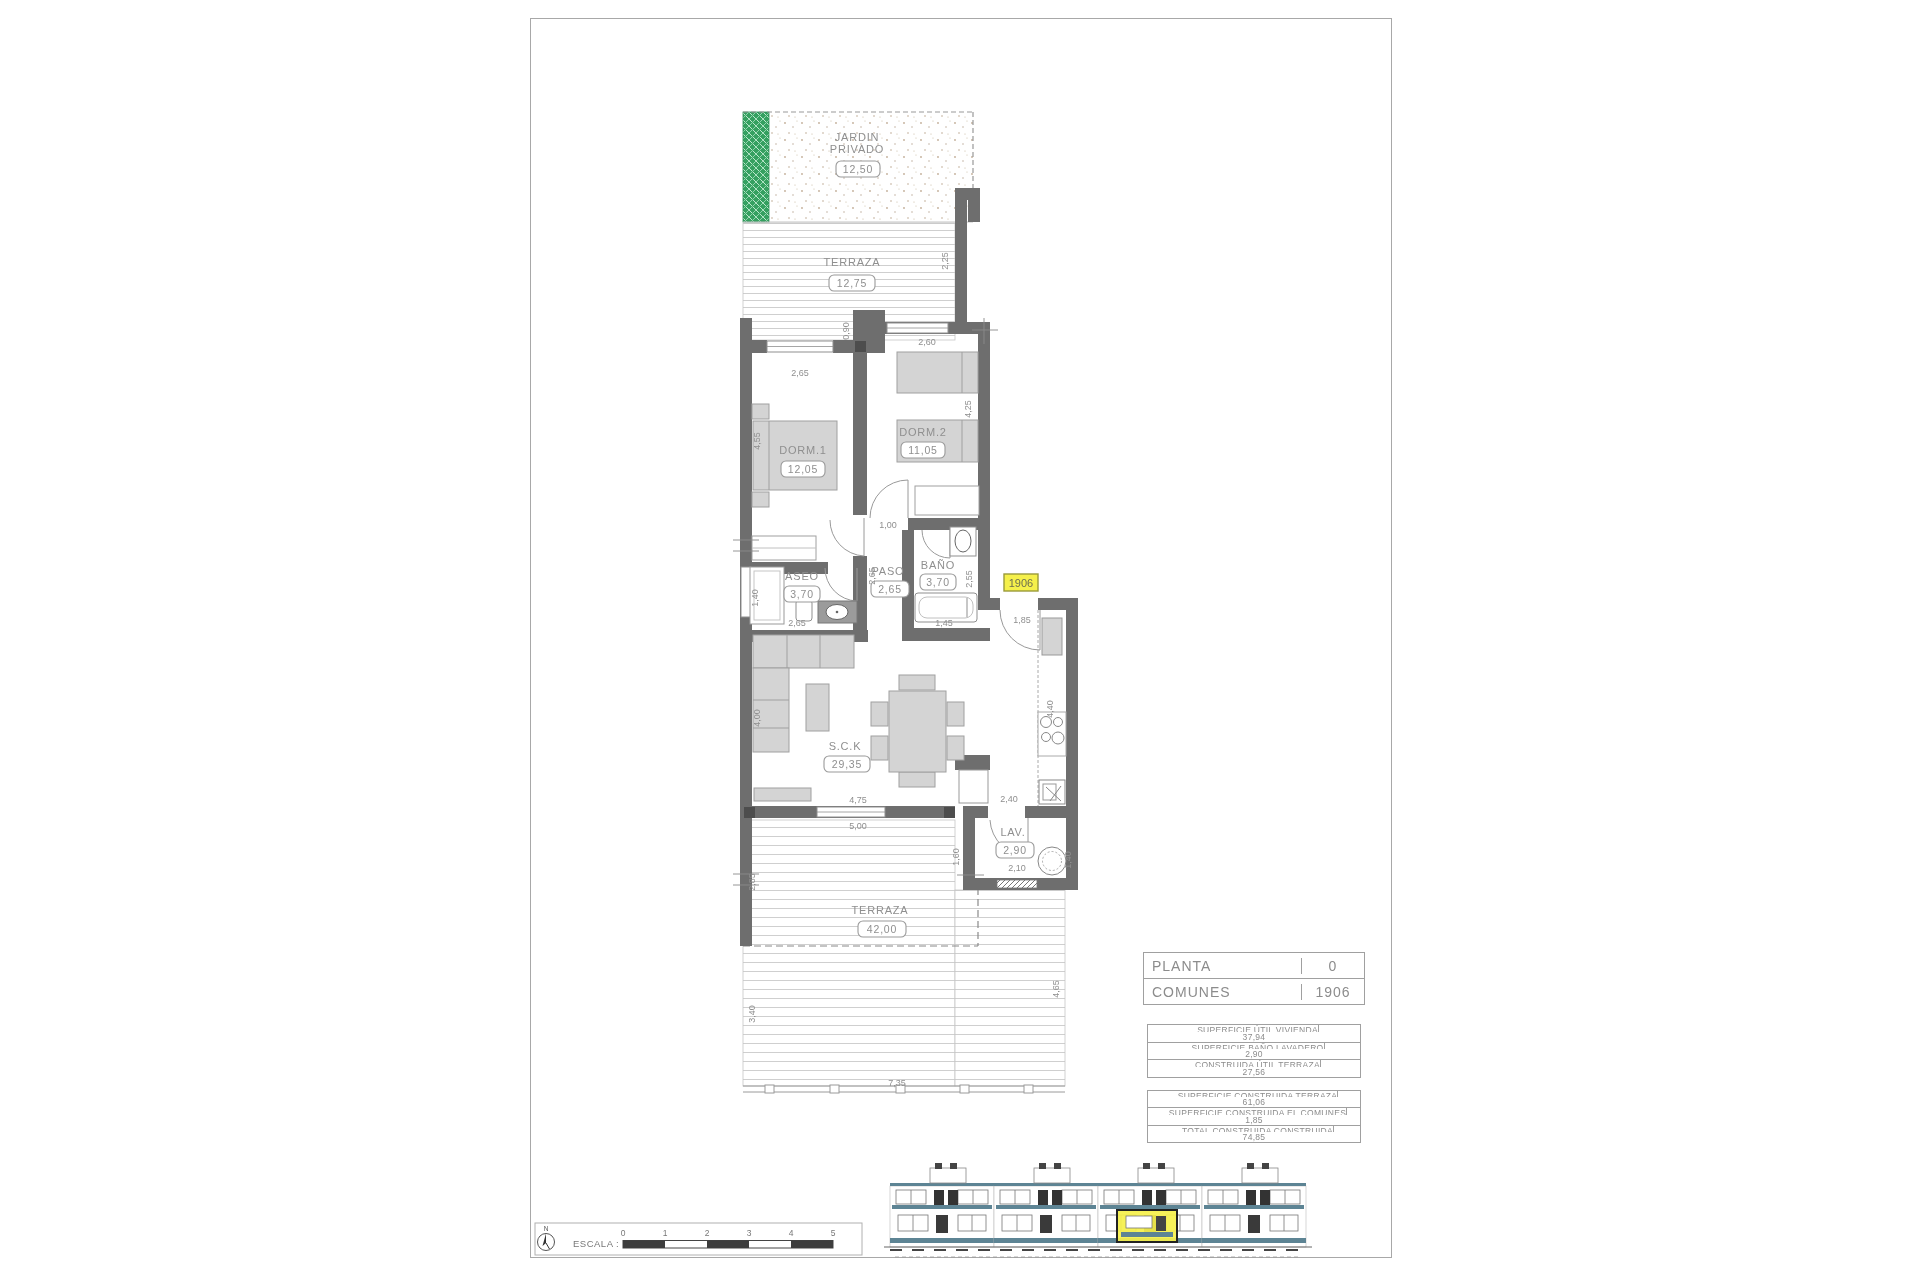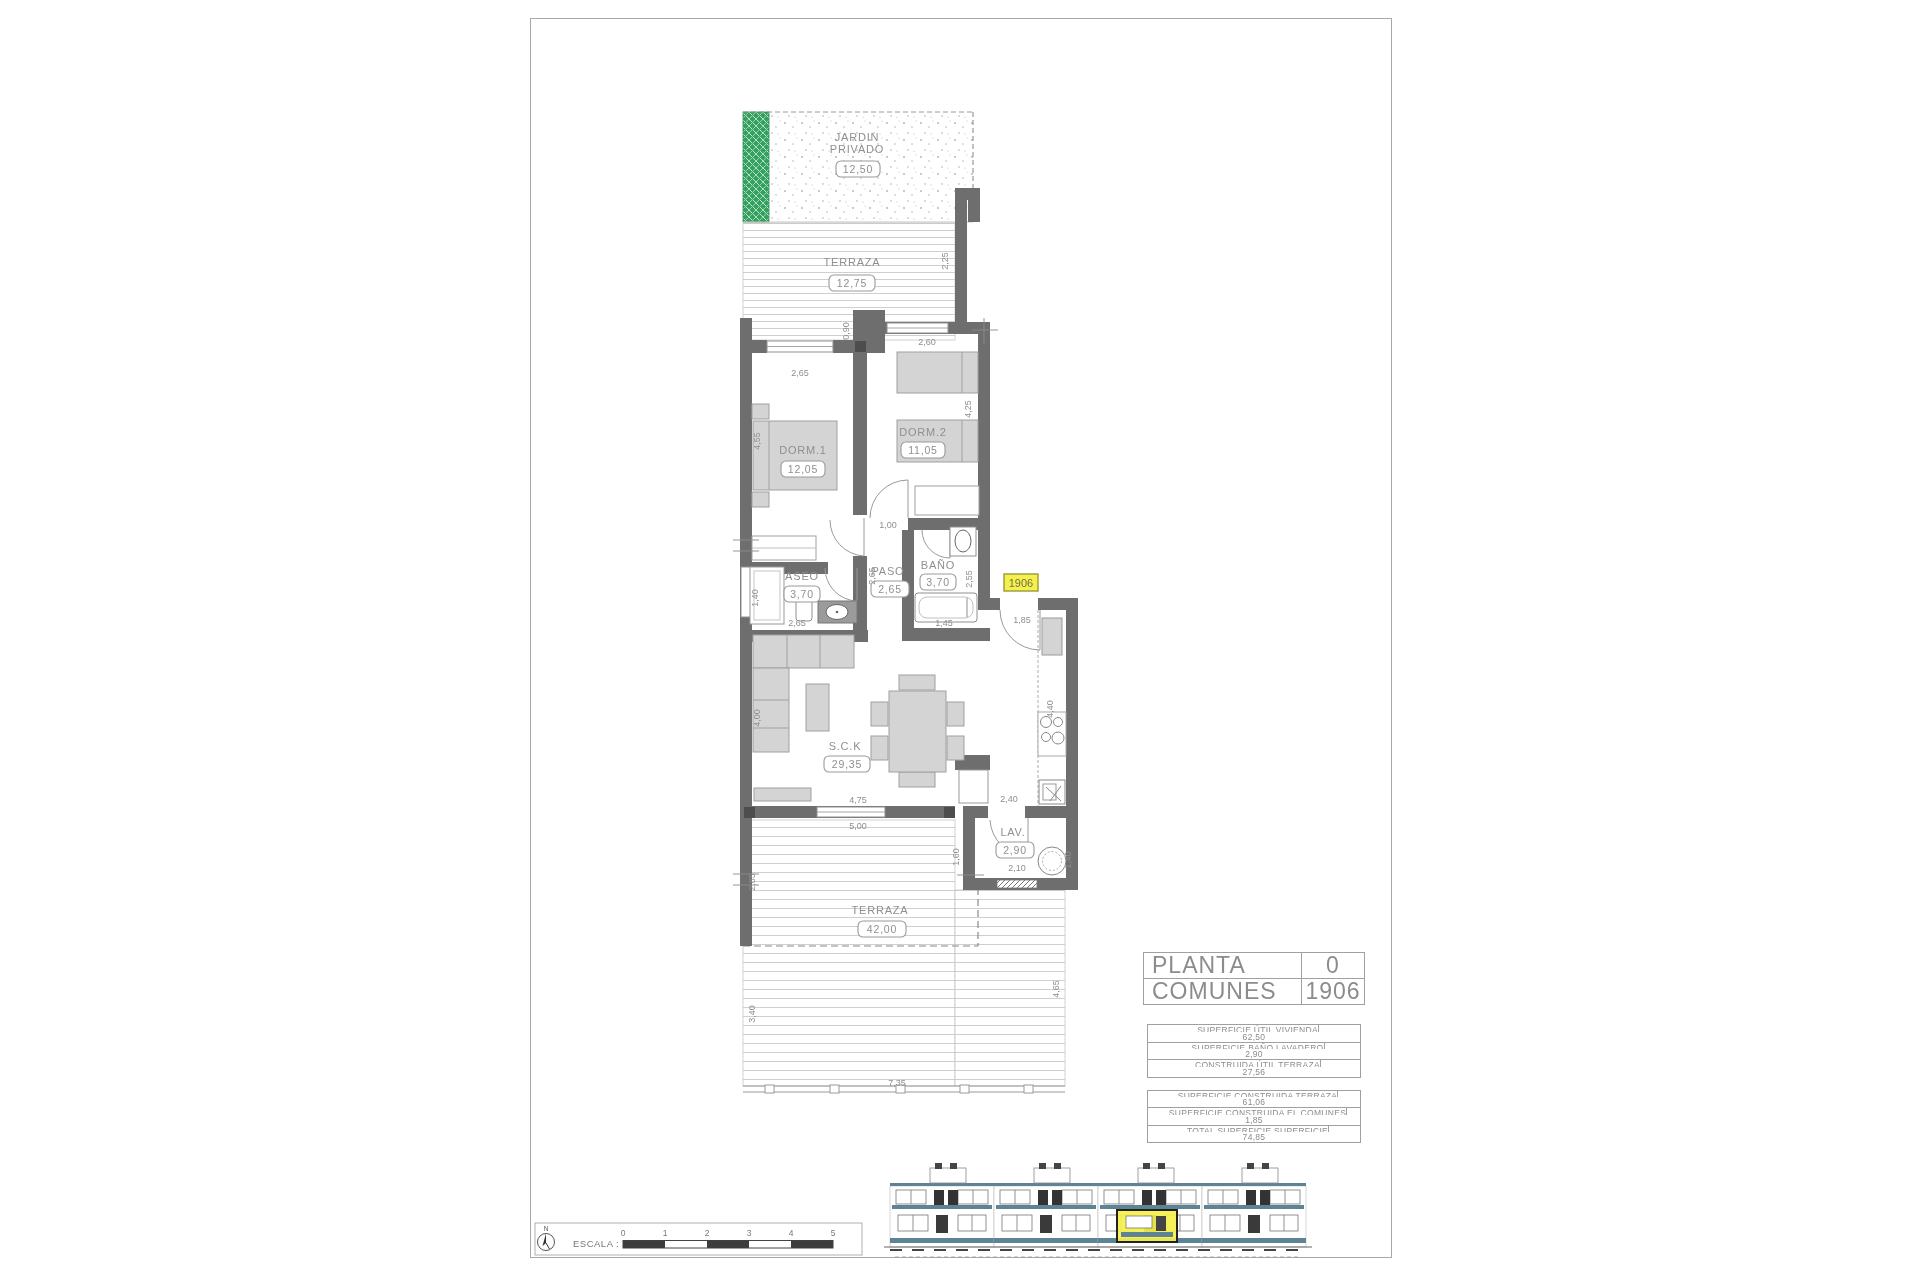--- a/index.html
+++ b/index.html
@@ -6,21 +6,21 @@
   body{width:1920px;height:1280px;position:relative;font-family:"Liberation Sans",sans-serif;}
   .frame{position:absolute;left:530px;top:18px;width:860px;height:1238px;border:1.5px solid #a8a8a8;background:#ffffff;}
   svg.plan{position:absolute;left:0;top:0;}
   
   .info{position:absolute;left:1143px;top:952px;width:222px;color:#8c8c8c;}
   .tbl{border:1.4px solid #a0a0a0;background:#fff;}
   .trow{display:flex;align-items:center;border-bottom:1px solid #a0a0a0;}
   .trow:last-child{border-bottom:none;}
   .tlabel{flex:1;border-right:1px solid #a0a0a0;padding:0 0 0 8px;white-space:nowrap;overflow:hidden;}
   .tval{width:62px;text-align:center;}
-  .head .trow{height:25px;font-size:23px;letter-spacing:1px;}
+  .head .trow{height:25px;font-size:14px;letter-spacing:1px;}
   .small{width:212px;margin-left:4px;}
   .small .trow{height:16.5px;font-size:8.5px;letter-spacing:.3px;flex-direction:column;}
   .small .tval{width:42px;}
   .gap1{height:19px;} .gap2{height:12px;}
   text{font-family:"Liberation Sans",sans-serif;}
 </style>
 </head>
 <body>
 
 <div class="frame"></div>
@@ -355,21 +355,21 @@
     </div>
     <div class="trow">
       <div class="tlabel">COMUNES</div>
       <div class="tval">1906</div>
     </div>
   </div>
   <div class="gap1"></div>
   <div class="tbl small">
     <div class="trow">
       <div class="tlabel">SUPERFICIE ÚTIL VIVIENDA</div>
-      <div class="tval">62,50</div>
+      <div class="tval">37,94</div>
     </div>
     <div class="trow">
       <div class="tlabel">SUPERFICIE BAÑO LAVADERO</div>
       <div class="tval">2,90</div>
     </div>
     <div class="trow">
       <div class="tlabel">CONSTRUIDA ÚTIL TERRAZA</div>
       <div class="tval">27,56</div>
     </div>
   </div>
@@ -377,17 +377,17 @@
   <div class="tbl small">
     <div class="trow">
       <div class="tlabel">SUPERFICIE CONSTRUIDA TERRAZA</div>
       <div class="tval">61,06</div>
     </div>
     <div class="trow">
       <div class="tlabel">SUPERFICIE CONSTRUIDA EL.COMUNES</div>
       <div class="tval">1,85</div>
     </div>
     <div class="trow">
-      <div class="tlabel">TOTAL SUPERFICIE SUPERFICIE</div>
+      <div class="tlabel">TOTAL CONSTRUIDA CONSTRUIDA</div>
       <div class="tval">74,85</div>
     </div>
   </div>
 </div>
 
 </body></html>

